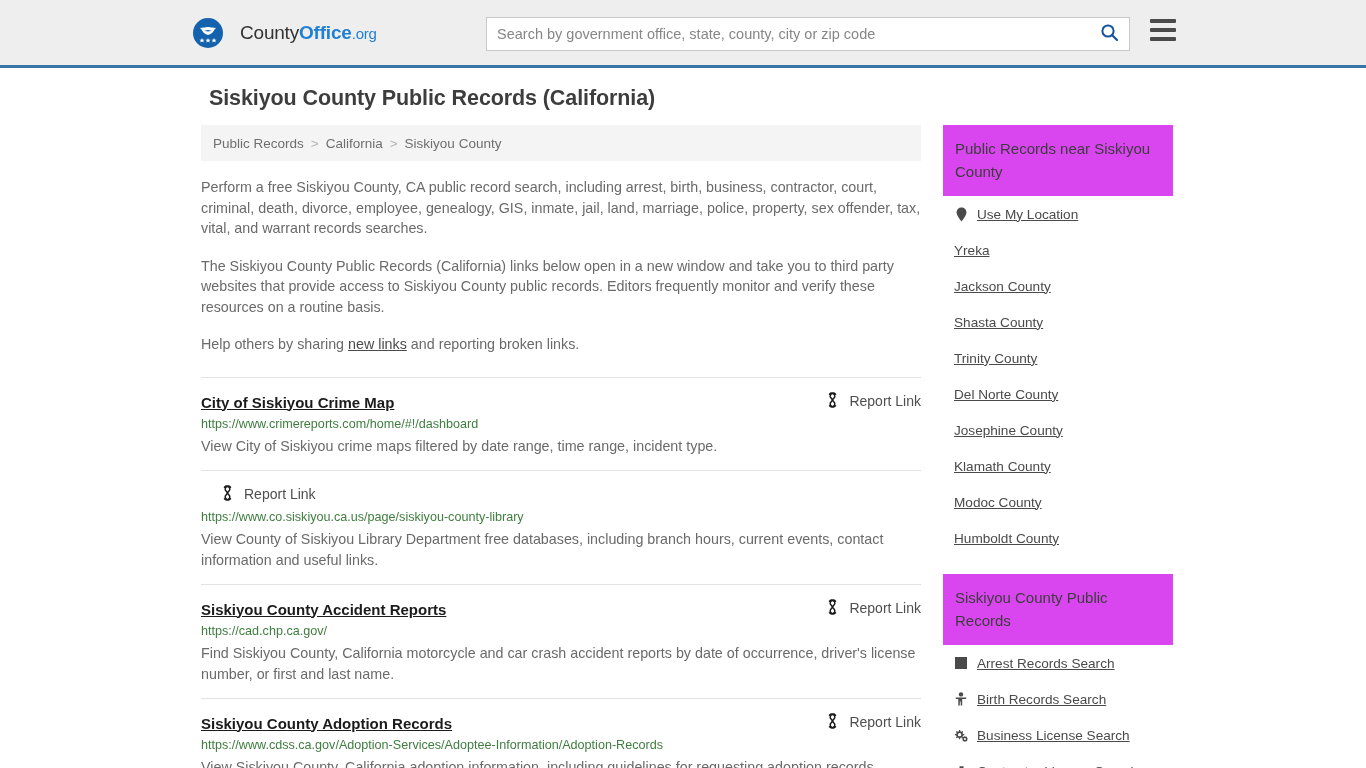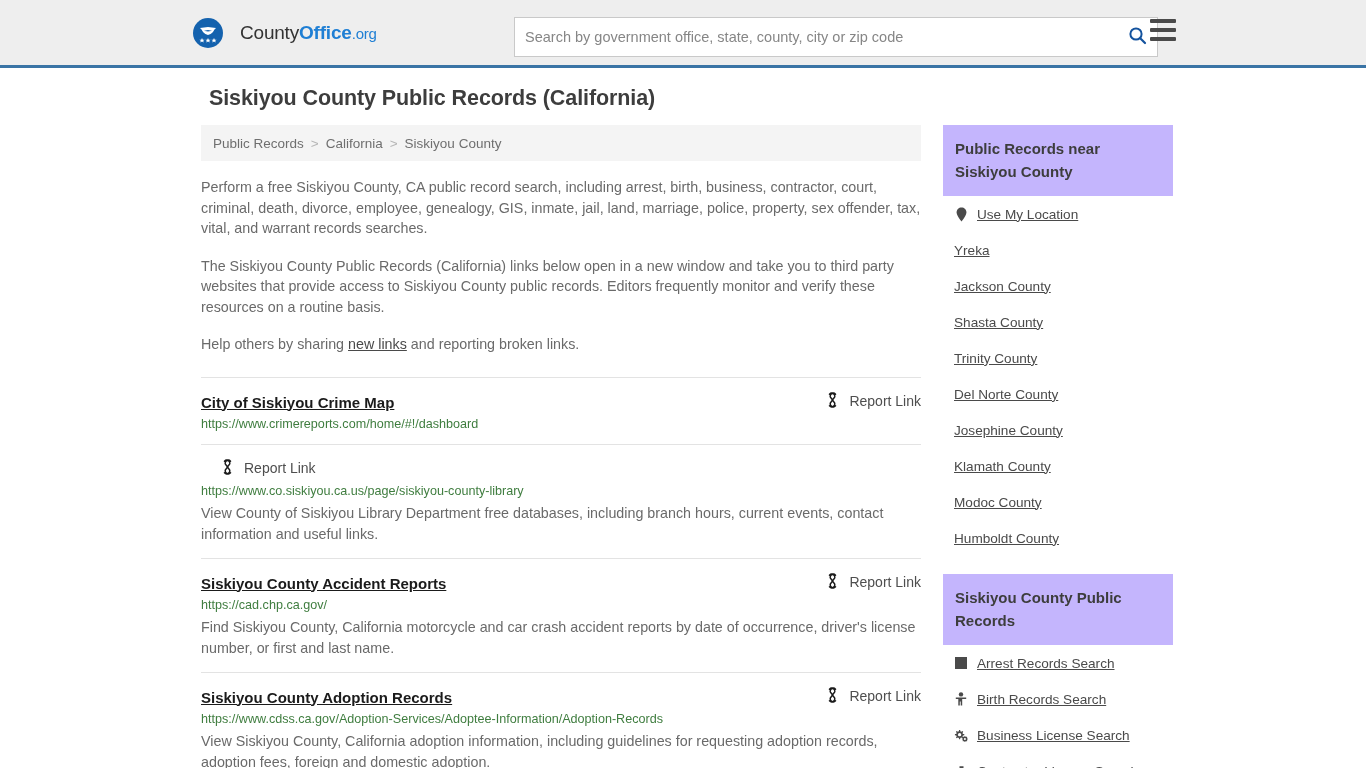--- a/index.html
+++ b/index.html
@@ -41,24 +41,24 @@
     letter-spacing: -0.2px;
     color: #333333;
     white-space: nowrap;
   }
   .logo-text .b { color: #1f7fd4; font-weight: bold; }
   .logo-text .a { color: #333; }
   .logo-text .c { color: #1f7fd4; font-size: 15px; }
 
   .search-wrap {
     position: absolute;
-    left: 514px;
+    left: 486px;
     top: 17px;
     width: 644px;
-    height: 40px;
+    height: 34px;
     background: #ffffff;
     border: 1px solid #c9c9c9;
     display: flex;
     align-items: center;
   }
   .search-input {
     flex: 1;
     border: 0;
     outline: 0;
     height: 29px;
@@ -177,23 +177,23 @@
   }
   .result-desc {
     font-size: 14.3px;
     line-height: 21px;
     color: #6a6a6a;
     margin-top: 5px;
   }
 
   
   .side-box-title {
-    background: #c4b5fd;
+    background: #d946ef;
     font-size: 15px;
-    font-weight: bold;
+    font-weight: normal;
     color: #3d3d3d;
     line-height: 23px;
     padding: 12px 12px 13px 12px;
   }
   .side-list { margin: 0; padding: 0; list-style: none; }
   .side-list li {
     display: flex;
     align-items: center;
     gap: 9px;
     height: 36px;
@@ -281,20 +281,21 @@
                 <span>
                   <svg width="17" height="16" viewBox="0 0 17 16">
                     <path d="M5.5 2.2 A3 3 0 0 1 10.6 5.1 L8.5 7.8 M11.5 13.8 A3 3 0 0 1 6.4 10.9 L8.5 8.2" fill="none" stroke="#1b1b1b" stroke-width="1.5" stroke-linecap="round"></path>
                     <path d="M11.5 2.2 A3 3 0 0 0 6.4 5.1 L8.5 7.8 M5.5 13.8 A3 3 0 0 0 10.6 10.9 L8.5 8.2" fill="none" stroke="#1b1b1b" stroke-width="1.5" stroke-linecap="round"></path>
                   </svg>
                 </span>
                 <span>Report Link</span>
               </span>
             </div>
             <div class="result-url">https://www.crimereports.com/home/#!/dashboard</div>
+            <div class="result-desc">View City of Siskiyou crime maps filtered by date range, time range, incident type.</div>
           </div>
 
           <div class="result">
             <div class="result-head">
               <span class="report-link">
                 <span>
                   <svg width="17" height="16" viewBox="0 0 17 16">
                     <path d="M5.5 2.2 A3 3 0 0 1 10.6 5.1 L8.5 7.8 M11.5 13.8 A3 3 0 0 1 6.4 10.9 L8.5 8.2" fill="none" stroke="#1b1b1b" stroke-width="1.5" stroke-linecap="round"></path>
                     <path d="M11.5 2.2 A3 3 0 0 0 6.4 5.1 L8.5 7.8 M5.5 13.8 A3 3 0 0 0 10.6 10.9 L8.5 8.2" fill="none" stroke="#1b1b1b" stroke-width="1.5" stroke-linecap="round"></path>
                   </svg>

